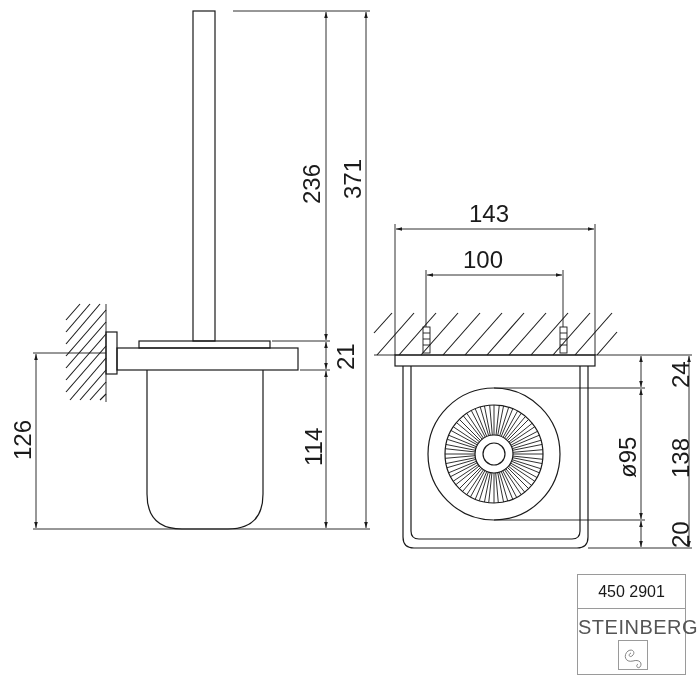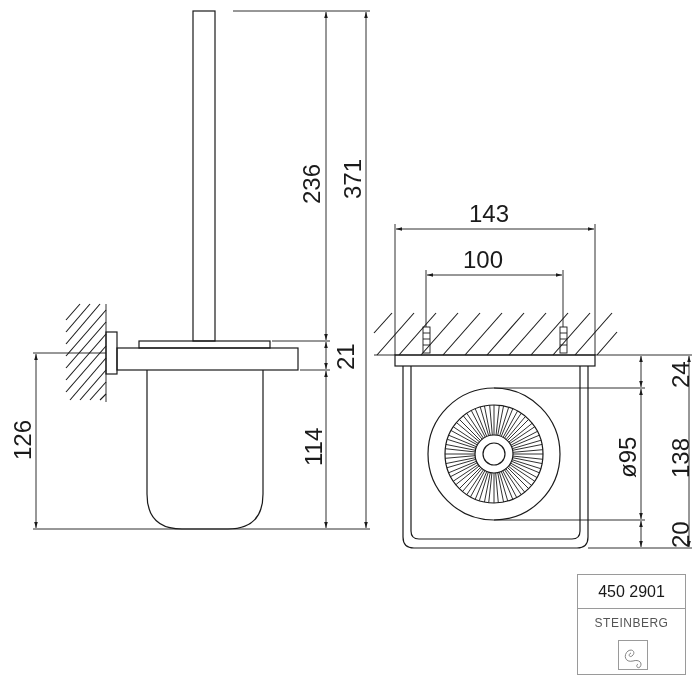--- a/index.html
+++ b/index.html
@@ -4,21 +4,21 @@
   <style>
     html, body { margin: 0; padding: 0; background: #ffffff; }
     body { width: 700px; height: 700px; position: relative; overflow: hidden; font-family: "Liberation Sans", sans-serif; }
     #drawing { position: absolute; left: 0; top: 0; width: 700px; height: 700px; }
     .dim-text { font-family: "Liberation Sans", sans-serif; font-size: 24px; fill: #1a1a1a; }
     .line { stroke: #1a1a1a; stroke-width: 1.2; fill: none; }
     .thin { stroke: #1a1a1a; stroke-width: 0.9; fill: none; }
     .hatch { stroke: #1a1a1a; stroke-width: 1.1; }
     .title-block { position: absolute; left: 577px; top: 574px; width: 109px; height: 101px; border: 1px solid #9a9a9a; box-sizing: border-box; background: #fff; }
     .tb-code { height: 33px; border-bottom: 1px solid #9a9a9a; display: flex; align-items: center; justify-content: center; font-size: 16px; color: #1a1a1a; }
-    .tb-brand { text-align: center; font-size: 12px; letter-spacing: 0.5px; color: #555; margin-top: 7px; }
+    .tb-brand { text-align: center; font-size: 20px; letter-spacing: 0.5px; color: #555; margin-top: 7px; }
     .tb-logo { position: absolute; left: 40px; top: 65px; width: 30px; height: 30px; border: 1px solid #9a9a9a; box-sizing: border-box; }
   </style>
 </head>
 <body>
 
 <svg id="drawing" viewBox="0 0 700 700" xmlns="http://www.w3.org/2000/svg">
   <defs>
     <marker id="arr" viewBox="0 0 10 10" refX="10" refY="5" markerWidth="7" markerHeight="7" orient="auto-start-reverse">
       <path d="M0,2 L10,5 L0,8 z" fill="#1a1a1a"></path>
     </marker>

